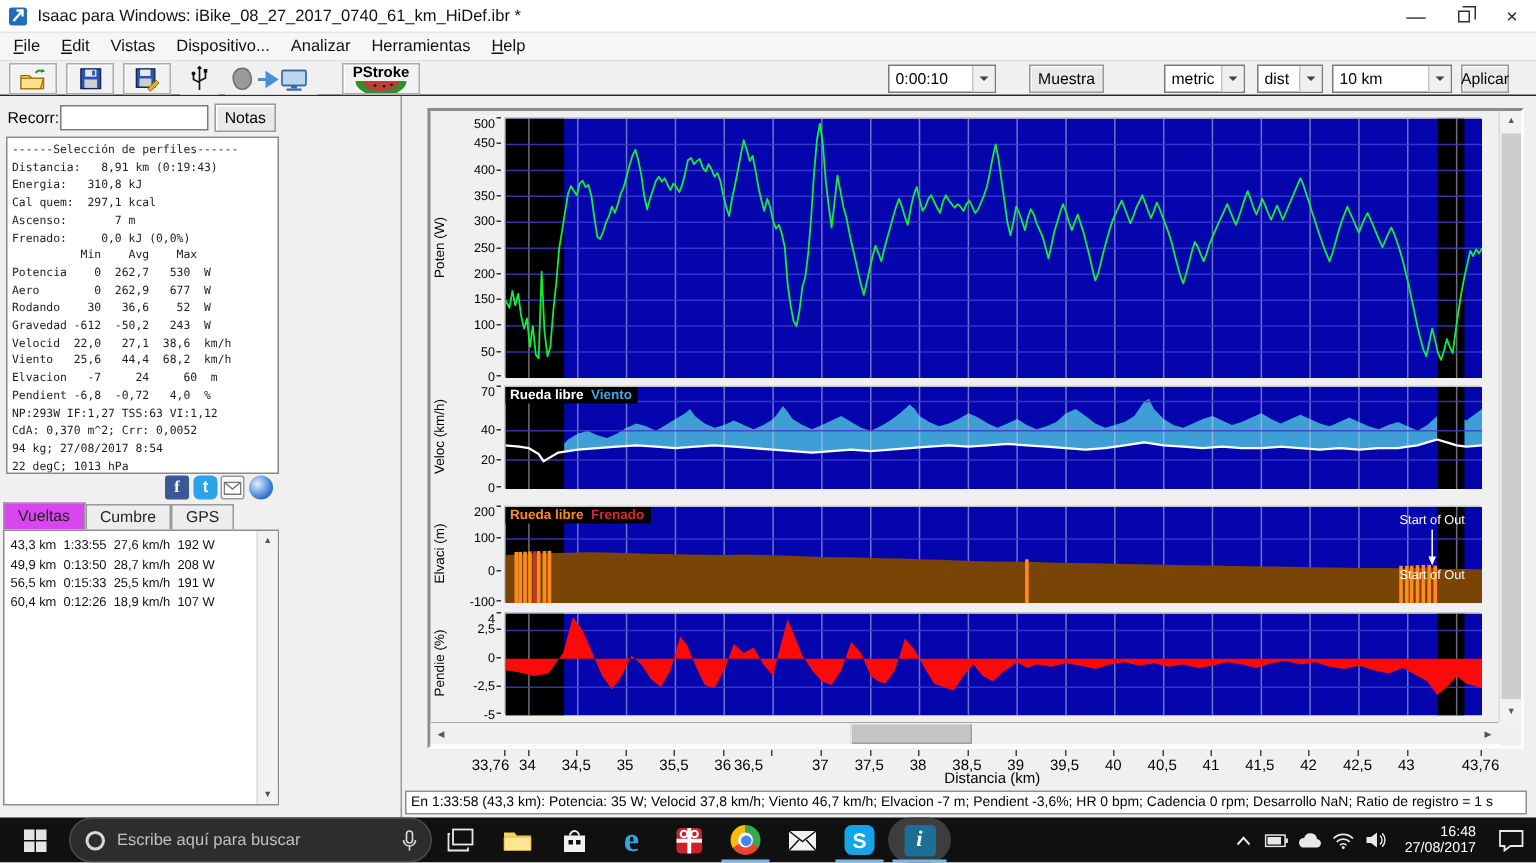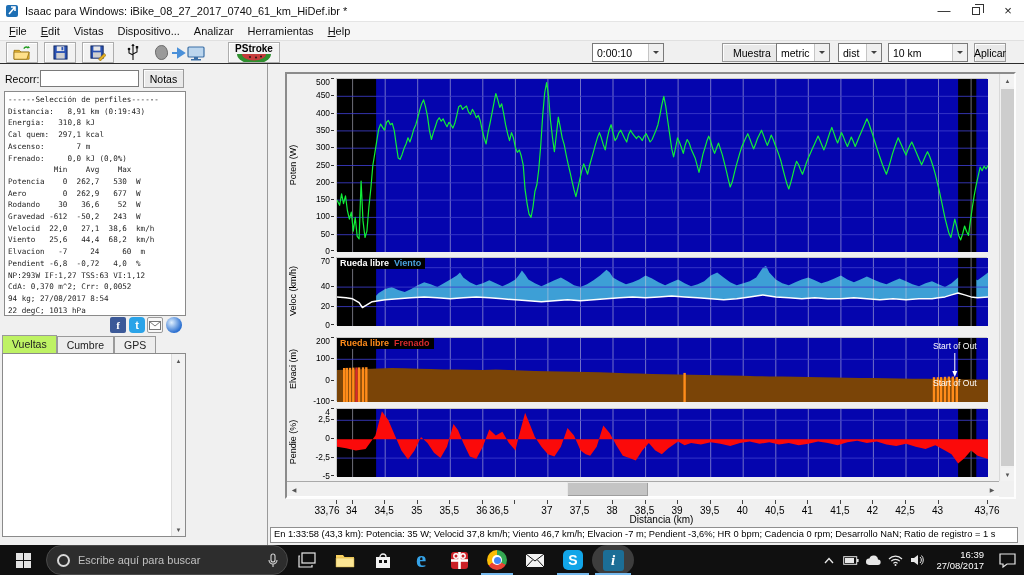--- a/index.html
+++ b/index.html
@@ -33,21 +33,21 @@
   #leftpanel { position:absolute; left:0; top:64px; width:268px; height:481px; background:#f0f0f0; border-right:1px solid #9a9a9a; }
   #recorr-label { position:absolute; left:5px; top:9px; font-size:10.5px; }
   #recorr-input { position:absolute; left:40px; top:6px; width:99px; height:17px; background:#fff; border:1px solid #7a7a7a; font-size:10px; padding:1px 3px; }
   #notas-btn { left:143px; top:5px; width:41px; }
   #profile-box { position:absolute; left:4px; top:27px; width:182px; height:225px; background:#fff; border:1px solid #8a8a8a; overflow:hidden; }
   #profile-box pre { font-family:"DejaVu Sans Mono", monospace; font-size:7.6px; line-height:11.7px; color:#1d1d1d; padding:2px 0 0 3px; }
   .social-row { position:absolute; top:253px; height:17px; }
   .soc { position:absolute; width:16px; height:16px; border-radius:2px; display:flex; align-items:center; justify-content:center; font-size:11px; font-weight:bold; color:#fff; }
   #tabs { position:absolute; left:2px; top:272px; height:18px; display:flex; }
   .tab { font-size:10.5px; padding:2px 9px 0 9px; height:17px; border:1px solid #9a9a9a; border-bottom:none; background:#ededed; color:#222; }
-  .tab.active { background:#bef264; height:18px; margin-top:-1px; font-weight:normal; }
+  .tab.active { background:#d946ef; height:18px; margin-top:-1px; font-weight:normal; }
   #lapbox { position:absolute; left:2px; top:289px; width:184px; height:184px; background:#fff; border:1px solid #8a8a8a; }
   .lap-row { font-size:8.6px; line-height:12.5px; padding-left:4px; white-space:pre; color:#111; }
   .lap-rows { padding-top:3px; }
   .v-scroll { position:absolute; right:0; top:0; bottom:0; width:14px; background:#f2f2f2; border-left:1px solid #dcdcdc; }
   .sb-btn { position:absolute; left:0; width:13px; height:13px; display:flex; align-items:center; justify-content:center; font-size:6px; color:#555; background:#f2f2f2; }
 
   
   #chartframe { position:absolute; left:285px; top:72px; width:731px; height:427px; background:#f0f0f0; border-top:2px solid #8b8b8b; border-left:2px solid #8b8b8b; border-right:2px solid #fdfdfd; border-bottom:2px solid #fdfdfd; }
   .chart-row { position:absolute; left:0; width:700px; }
   .chart-row .ylab { position:absolute; left:-2px; top:0; bottom:0; width:16px; }
@@ -165,21 +165,21 @@
       <circle cx="14" cy="4" r="0.9" fill="#111"></circle>
         <circle cx="20" cy="4.5" r="0.9" fill="#111"></circle>
         <circle cx="25" cy="3.5" r="0.9" fill="#111"></circle>
     </svg>
   </div>
 
   <div class="combo" style="left:592px;width:72px;">
     <span class="val">0:00:10</span>
     <span class="dd"></span>
   </div>
-  <div class="push-btn" style="left:722px;width:60px;">Muestra</div>
+  <div class="push-btn" style="left:686px;width:50px;">Muestra</div>
   <div class="combo" style="left:776px;width:54px;">
     <span class="val">metric</span>
     <span class="dd"></span>
   </div>
   <div class="combo" style="left:838px;width:44px;">
     <span class="val">dist</span>
     <span class="dd"></span>
   </div>
   <div class="combo" style="left:888px;width:80px;">
     <span class="val">10 km</span>
@@ -227,20 +227,26 @@
     </div>
     <div class="soc" style="left:166px;background:radial-gradient(circle at 35% 35%, #dff0ff, #2a6fd0 70%);border-radius:50%;"></div>
   </div>
 
   <div id="tabs">
       <div class="tab active">Vueltas</div>
       <div class="tab">Cumbre</div>
       <div class="tab">GPS</div>
     </div>
   <div id="lapbox">
+    <div class="lap-rows" id="lap-rows">
+        <div class="lap-row">43,3 km  1:33:55  27,6 km/h  192 W</div>
+        <div class="lap-row">49,9 km  0:13:50  28,7 km/h  208 W</div>
+        <div class="lap-row">56,5 km  0:15:33  25,5 km/h  191 W</div>
+        <div class="lap-row">60,4 km  0:12:26  18,9 km/h  107 W</div>
+      </div>
     <div class="v-scroll">
       <div class="sb-btn" style="top:0;">▲</div>
       <div class="sb-btn" style="bottom:0;">▼</div>
     </div>
   </div>
 </div>
 
 <div id="chartframe">
   <div id="rows-host">
       <div class="chart-row" style="top: 4px; height: 173px;">
@@ -632,21 +638,21 @@
       </svg>
     </div>
     <div class="tray-item">
       <svg width="14" height="12" viewBox="0 0 14 12">
         <path d="M1 4 h3 l4-3 v10 l-4-3 H1z" fill="#e8e8e8"></path>
         <path d="M10 3 a4 4 0 0 1 0 6 M11.5 1.5 a6.5 6.5 0 0 1 0 9" fill="none" stroke="#e8e8e8"></path>
       </svg>
     </div>
     <div class="tb-item" id="clock">
       <div>
-          <div>16:39</div>
+          <div>16:48</div>
       <div>27/08/2017</div>
         </div>
     </div>
     <div class="tb-item" id="action-center">
       <svg width="17" height="15" viewBox="0 0 17 15">
         <path d="M1 1 h15 v10 h-8 l-4 3 v-3 h-3z" fill="none" stroke="#e8e8e8" stroke-width="1.2"></path>
       </svg>
     </div>
   </div>
 </div>

